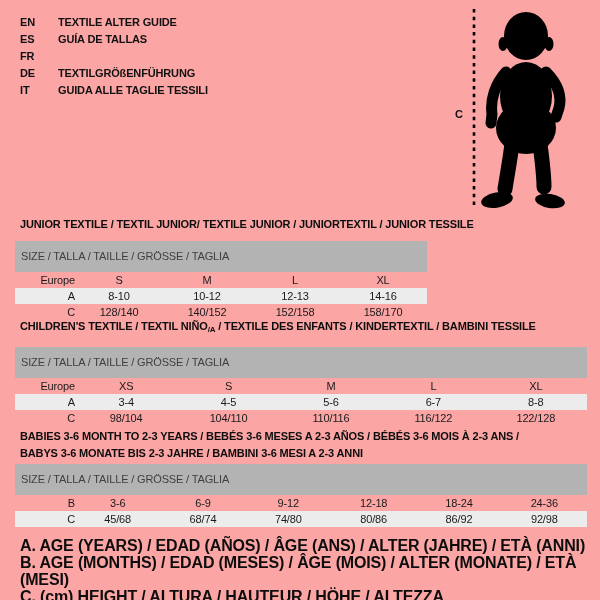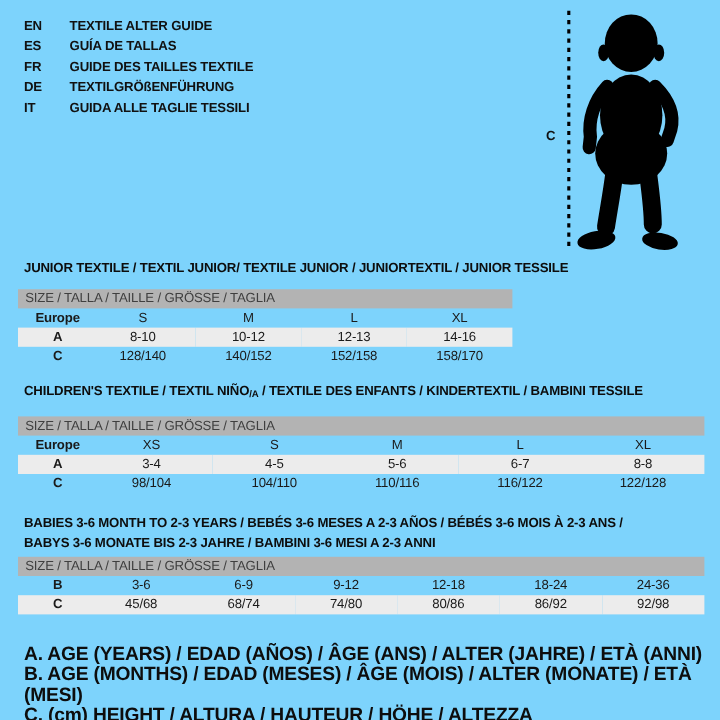--- a/index.html
+++ b/index.html
@@ -1,38 +1,38 @@
 <!DOCTYPE html>
 <html><head>
 <meta charset="utf-8">
 <style>
   * { margin:0; padding:0; box-sizing:border-box; }
   html,body { background:#fff; }
   #page {
-    position:relative; width:600px; height:600px; background:#7dd3fc;
+    position:relative; width:600px; height:600px; background:#fca5a5;
     font-family:"Liberation Sans", sans-serif; color:#1a1a1a;
     letter-spacing:-0.15px; overflow:hidden;
   }
   
   .lang-list { position:absolute; left:20px; top:14px; }
   .lang-row { display:flex; line-height:17px; font-size:11px; font-weight:bold; color:#111; }
   .lang-code { width:38px; flex:0 0 38px; }
   
   .figure-area { position:absolute; left:450px; top:5px; width:145px; height:212px; }
   .figure-area svg { display:block; }
   .height-marker { position:absolute; left:5px; top:103px; font-size:11px; font-weight:bold; color:#111; }
   
   .sec-title { position:absolute; left:20px; font-size:11px; font-weight:bold; color:#0d0d0d; white-space:nowrap; }
   .sec-title sub { font-size:8px; vertical-align:-2px; }
   .two-line { line-height:17px; }
   
   table.size-table { position:absolute; left:15px; border-collapse:collapse; table-layout:fixed; font-size:11px; }
   table.size-table td { padding:0; vertical-align:middle; text-align:center; line-height:1; }
-  table.size-table td.lbl { text-align:center; padding-left:6px;font-weight:bold; }
-  tr.size-head { height:16px; background:#b3b3b3; }
+  table.size-table td.lbl { text-align:right; padding-left:6px; }
+  tr.size-head { height:31px; background:#b3b3b3; }
   tr.size-head td { text-align:left; padding-left:6px; color:#3f3f3f; font-weight:normal; }
   tr.data-row { height:16px; }
   table.size-table tr:nth-child(3) { background:#ececec; }
   
   .footer-notes { position:absolute; left:20px; top:537px; font-size:16px; font-weight:bold; color:#0d0d0d; line-height:17px; }
 </style>
 </head>
 <body>
 
 <div id="page">
@@ -41,21 +41,20 @@
     <div class="lang-row">
       <span class="lang-code">EN</span>
       <span class="lang-label">TEXTILE ALTER GUIDE</span>
     </div>
     <div class="lang-row">
       <span class="lang-code">ES</span>
       <span class="lang-label">GUÍA DE TALLAS</span>
     </div>
     <div class="lang-row">
       <span class="lang-code">FR</span>
-      <span class="lang-label">GUIDE DES TAILLES TEXTILE</span>
     </div>
     <div class="lang-row">
       <span class="lang-code">DE</span>
       <span class="lang-label">TEXTILGRÖßENFÜHRUNG</span>
     </div>
     <div class="lang-row">
       <span class="lang-code">IT</span>
       <span class="lang-label">GUIDA ALLE TAGLIE TESSILI</span>
     </div>
   </div>

